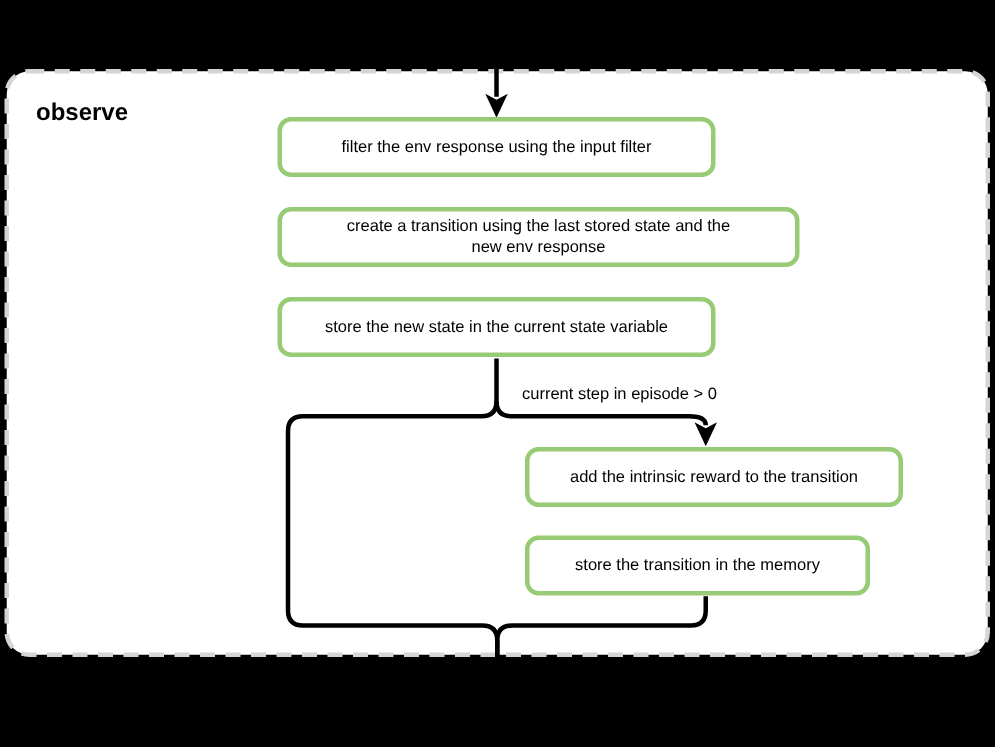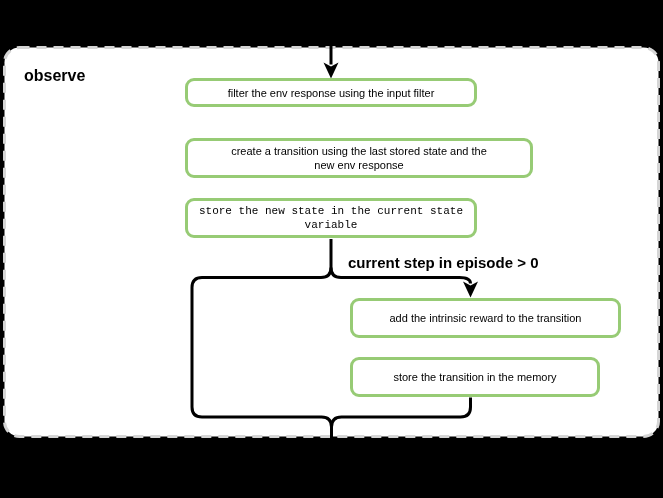--- a/index.html
+++ b/index.html
@@ -50,31 +50,31 @@
     display: flex;
     align-items: center;
     justify-content: center;
     text-align: center;
     font-size: 11px;
     line-height: 14px;
     color: var(--text, #000);
     padding: 2px 4px;
   }
   .step span { white-space: pre-line; }
-  .step-1 { left: 185px; top: 78px;  width: 292px; height: 29px; }
+  .step-1 { left: 185px; top: 78px;  width: 292px; height: 40px; }
   .step-2 { left: 185px; top: 138px; width: 348px; height: 40px; }
-  .step-3 { left: 185px; top: 198px; width: 292px; height: 40px; font-family: Liberation Mono, monospace; }
-  .step-4 { left: 350px; top: 298px; width: 271px; height: 40px; }
-  .step-5 { left: 350px; top: 357px; width: 250px; height: 40px; }
+  .step-3 { left: 185px; top: 198px; width: 292px; height: 40px; }
+  .step-4 { left: 350px; top: 298px; width: 252px; height: 40px; }
+  .step-5 { left: 350px; top: 357px; width: 230px; height: 40px; }
   .condition-label {
     position: absolute;
     left: 348px;
     top: 256px;
-    font-weight: bold;
-    font-size: 15px;
+    font-weight: normal;
+    font-size: 11px;
     line-height: 14px;
     color: var(--text, #000);
   }
 </style>
 </head>
 <body>
 
 <div class="page">
 
   <svg class="overlay" viewBox="0 0 663 498">

